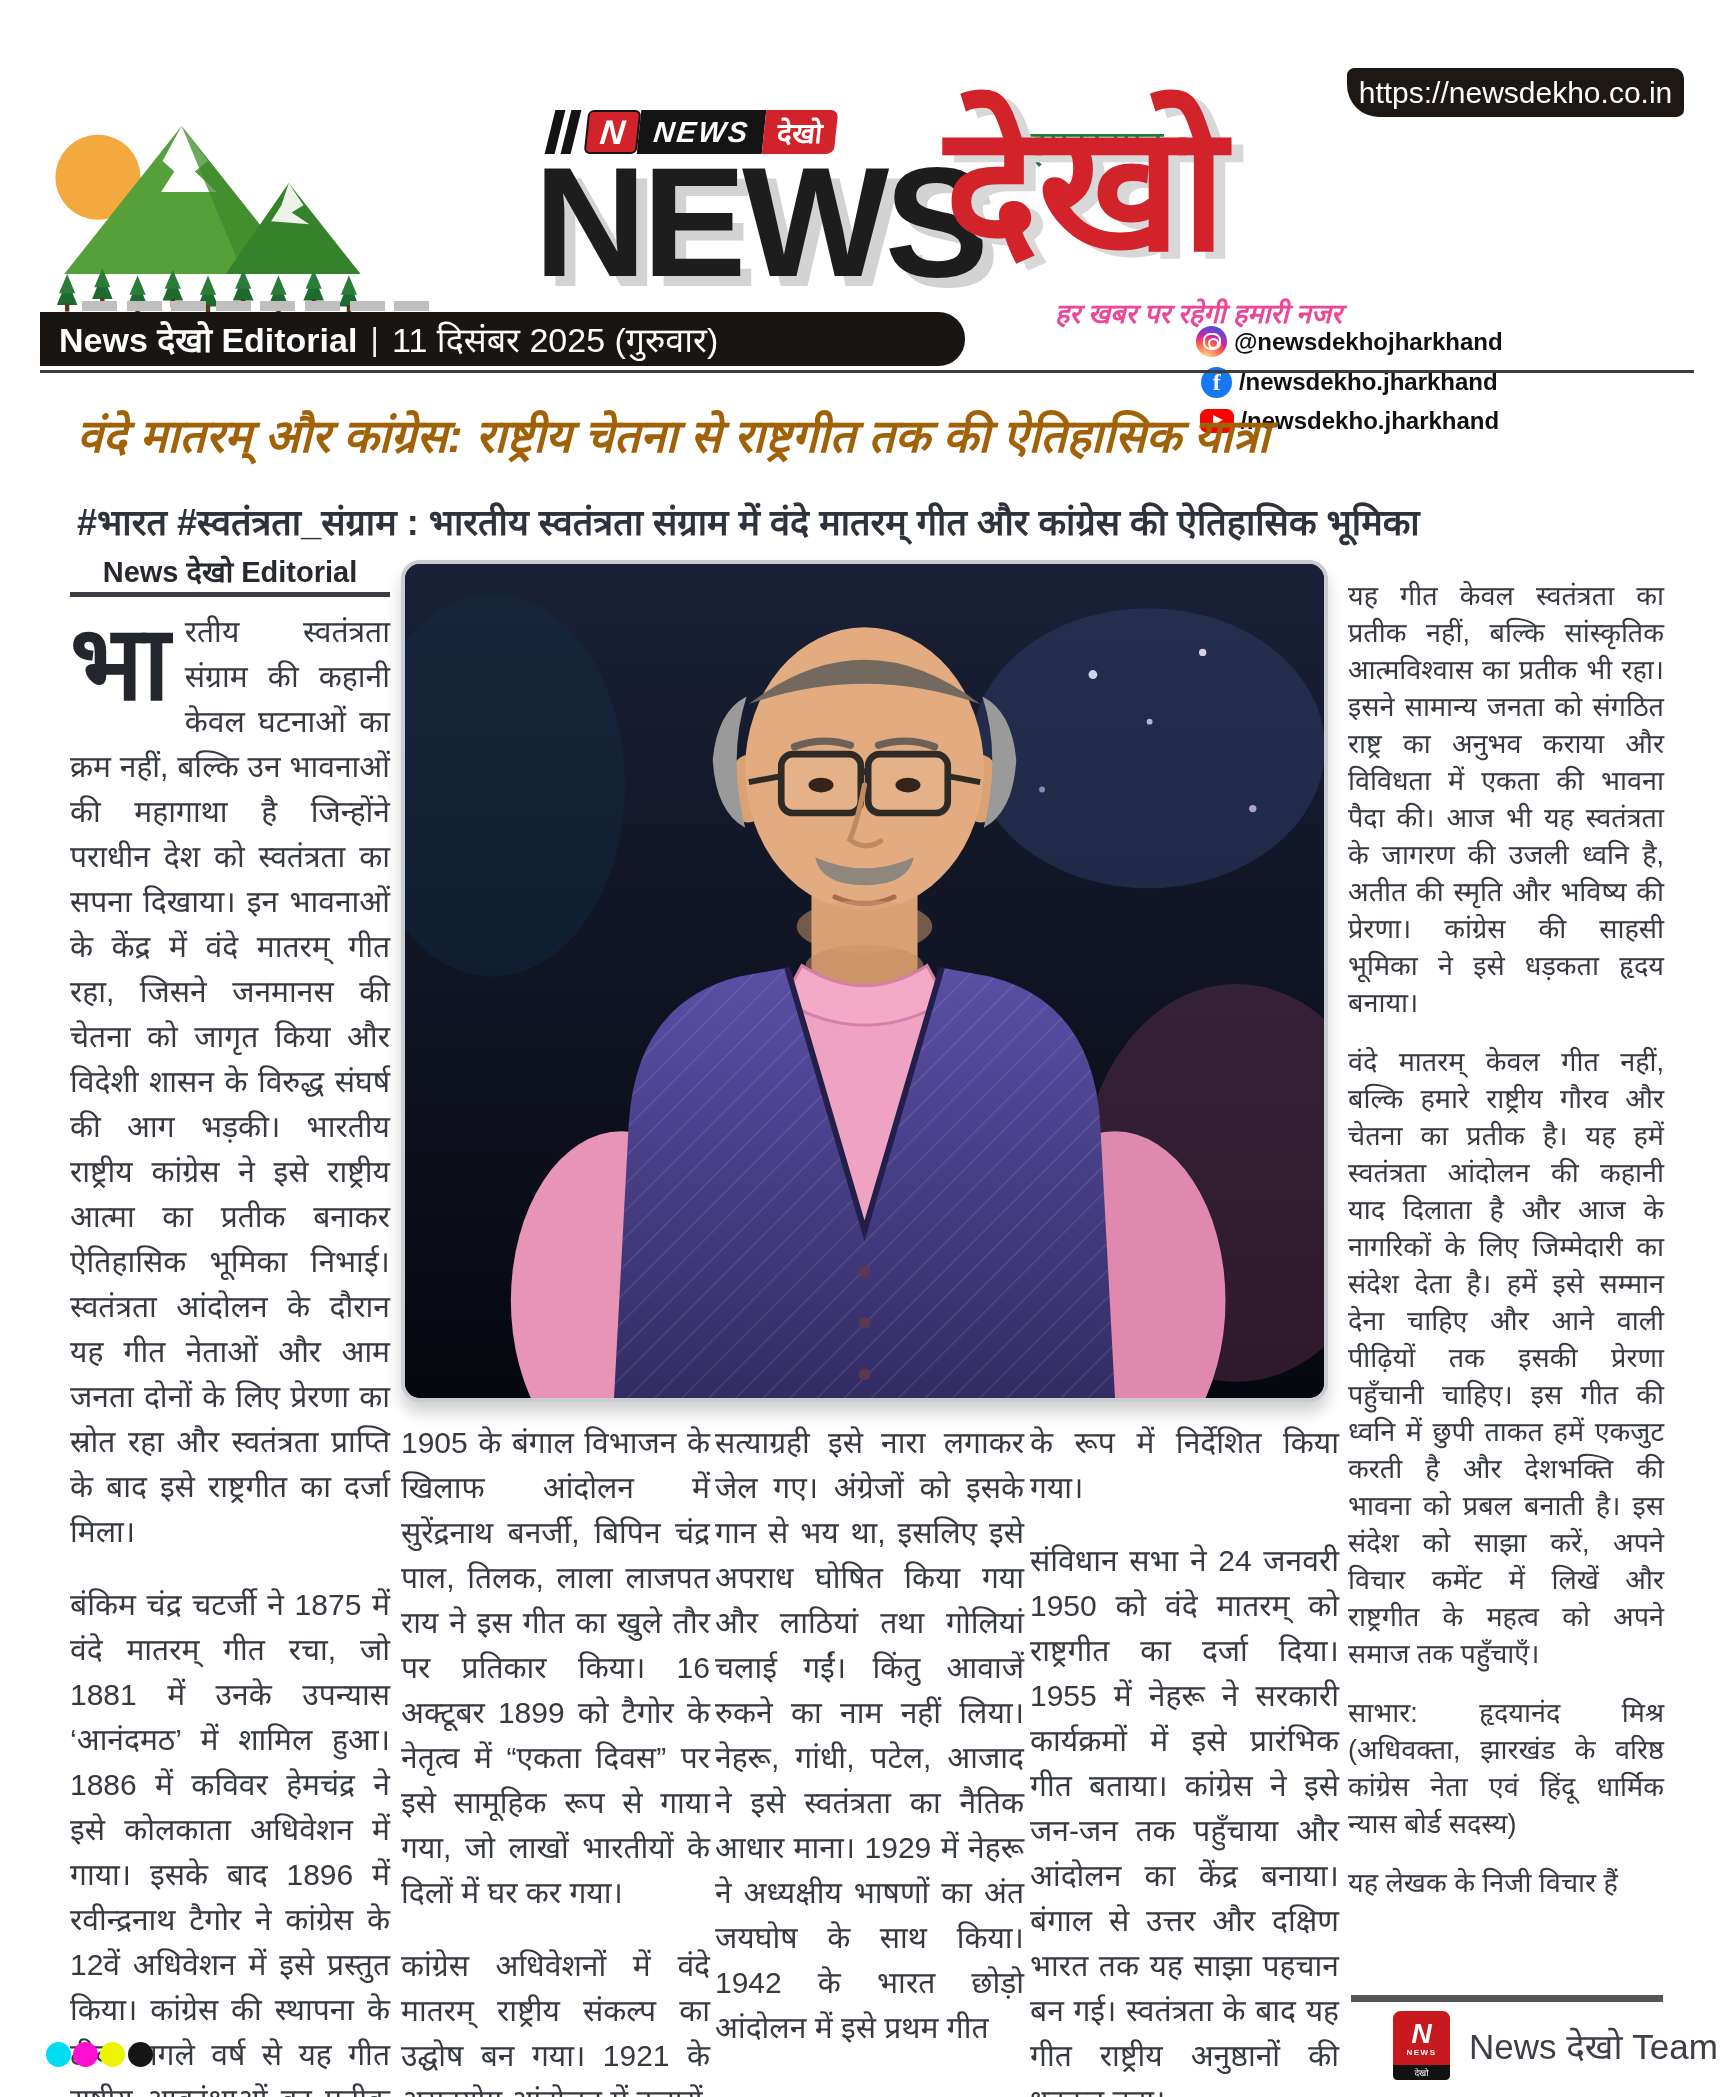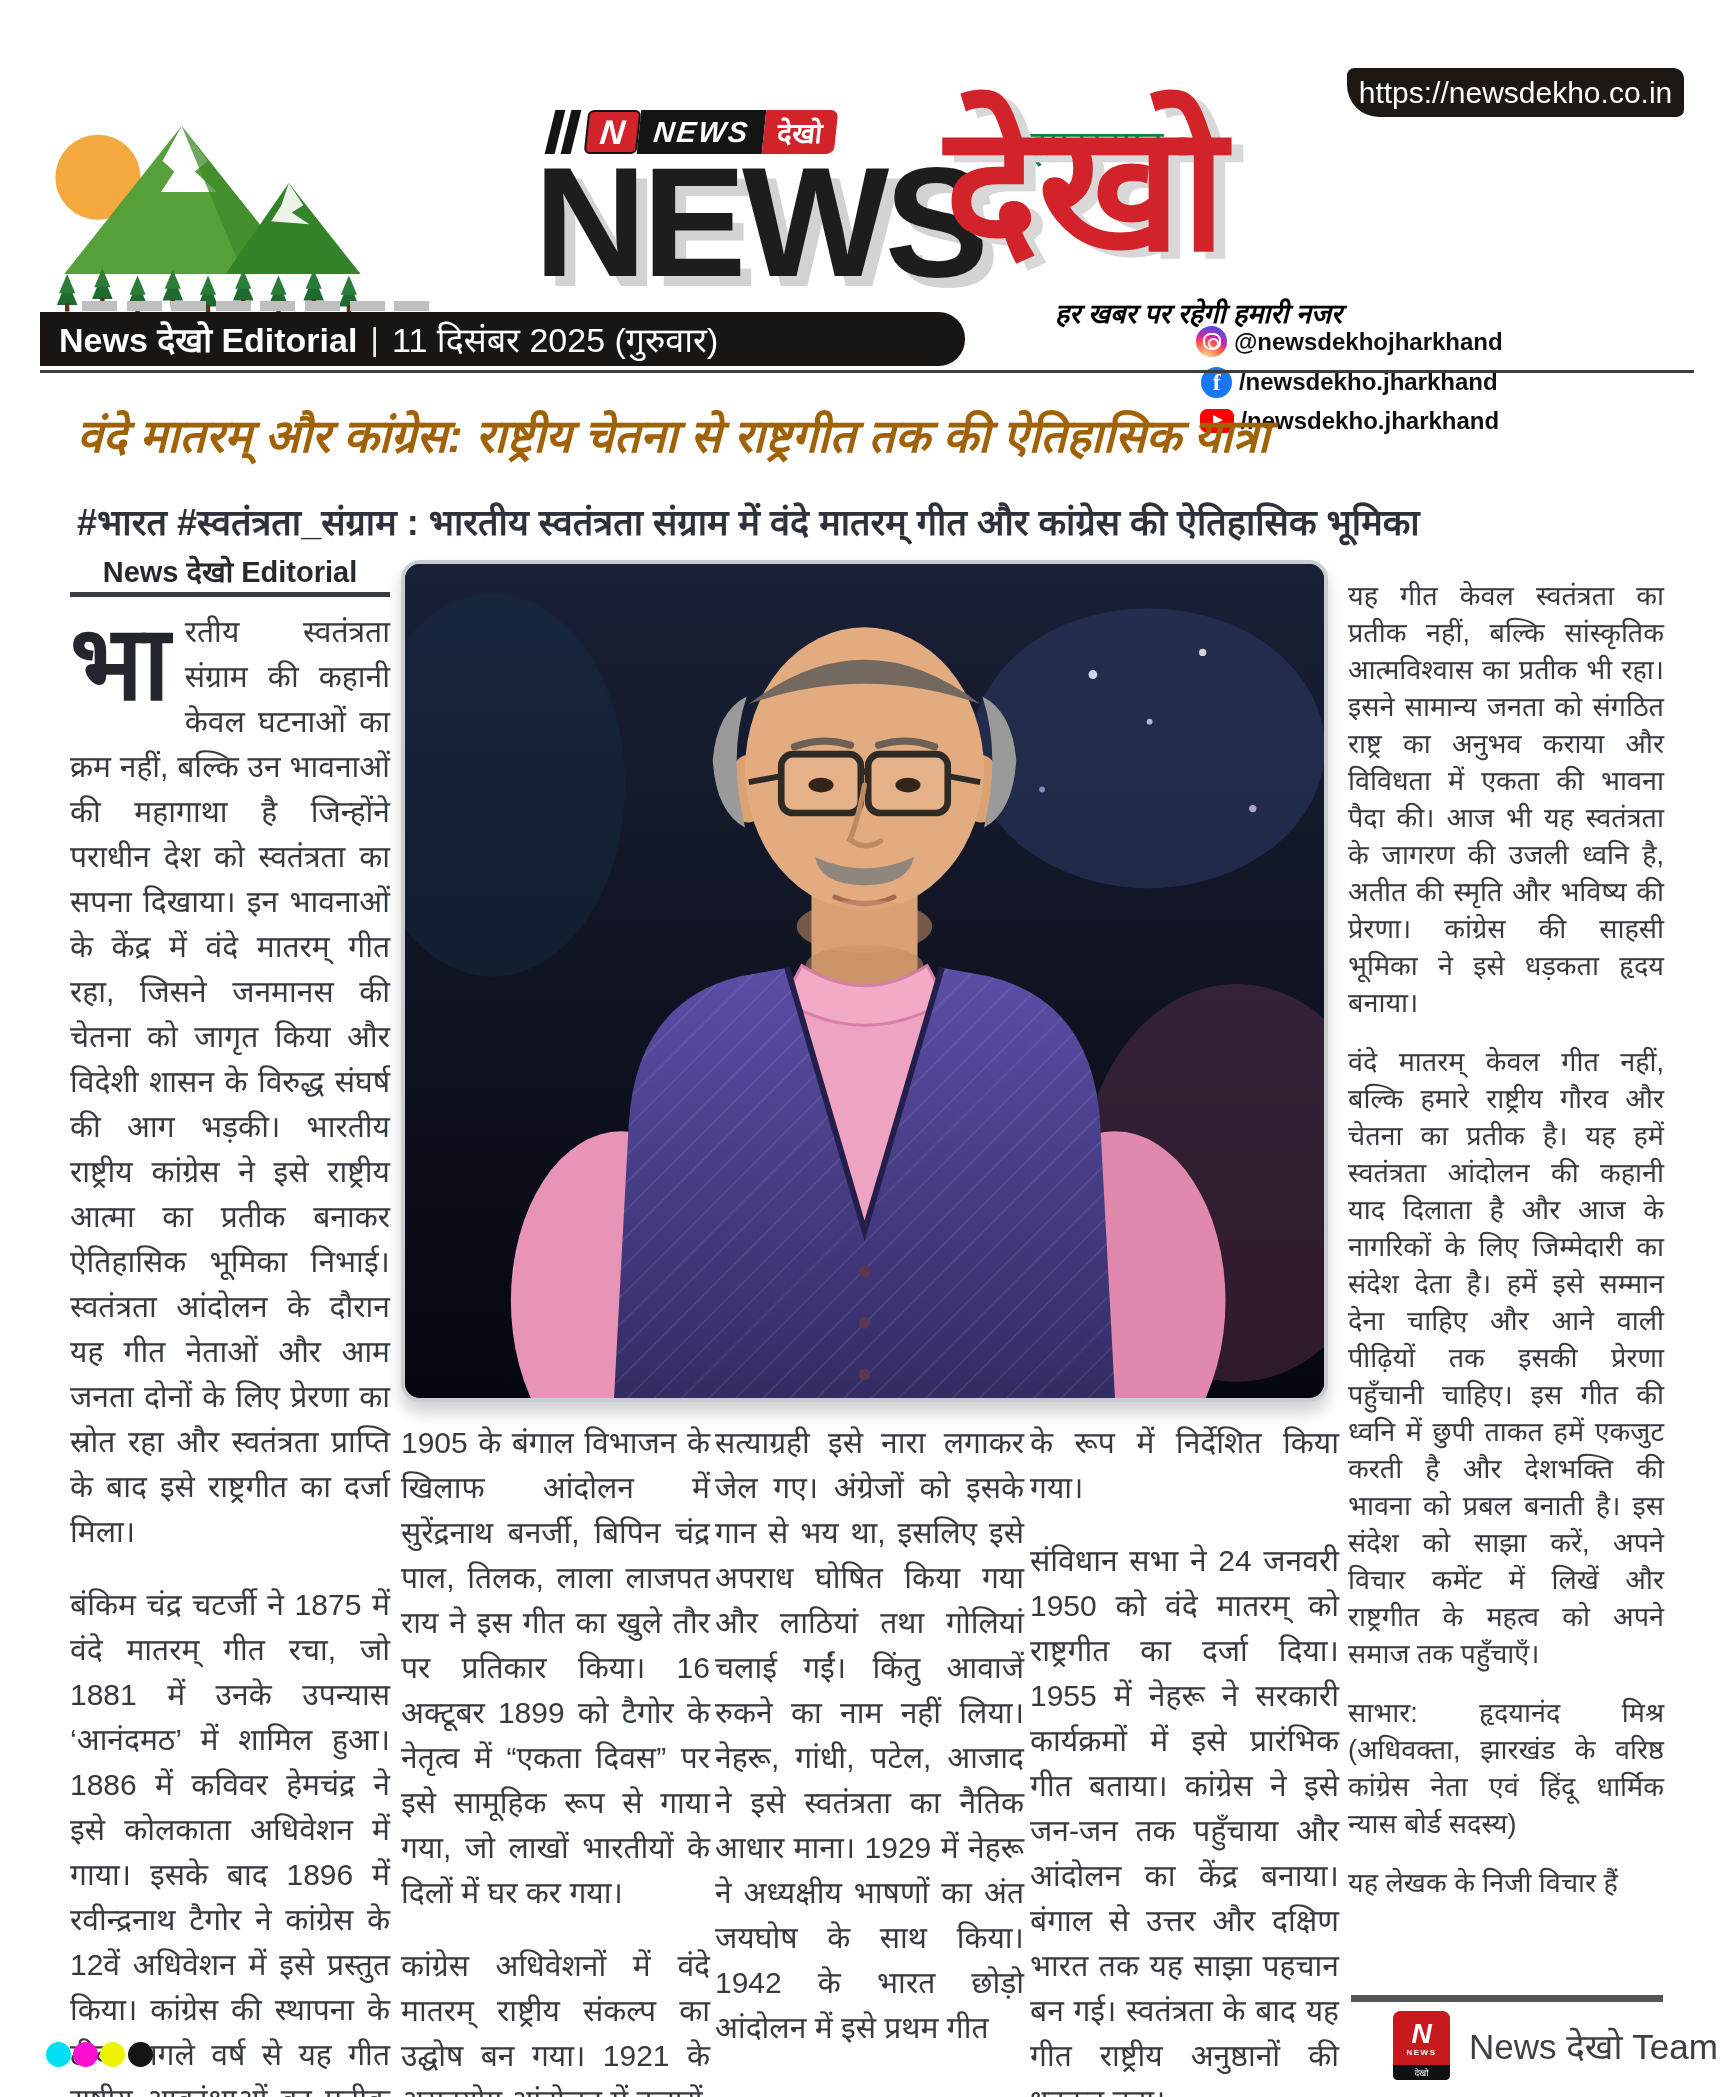--- a/index.html
+++ b/index.html
@@ -20,21 +20,21 @@
         font-weight:bold;font-style:italic;font-size:34px;display:flex;align-items:center;justify-content:center;}
   .newsbox{background:#141414;color:#fff;font-style:italic;font-weight:bold;font-size:29px;
            padding:0 14.7px;display:flex;align-items:center;letter-spacing:2.2px;}
   .dekhobox{background:#d2232a;color:#fff;font-weight:bold;font-size:28px;padding:0 13.2px;
             display:flex;align-items:center;border-radius:0 7.3px 7.3px 0;}
   .big-news{position:absolute;left:534px;top:144px;font-size:156px;font-weight:bold;color:#1d1d1d;
             letter-spacing:-4.4px;line-height:1;text-shadow:11px 9.6px 0 #d3d3d3;}
   .region{position:absolute;left:1027px;top:115px;font-size:42px;font-weight:normal;color:#15803d;}
   .big-dekho{position:absolute;left:945px;top:88px;font-size:175px;font-weight:bold;color:#d2232a;
              line-height:1.15;text-shadow:11.8px 7.3px 0 #d8d8d8;}
-  .tagline{position:absolute;left:1055px;top:294px;font-size:27px;font-weight:bold;font-style:italic;color:#000000;z-index:5;}
+  .tagline{position:absolute;left:1055px;top:294px;font-size:27px;font-weight:bold;font-style:italic;color:#ec4899;z-index:5;}
 
   
   .ticks{position:absolute;left:82px;top:301px;display:flex;gap:9.6px;}
   .ticks span{width:35px;height:10.3px;background:#bfbfbf;}
   .black-bar{position:absolute;left:40px;top:312px;width:925px;height:54px;background:#191512;
              border-radius:0 26.5px 26.5px 0;color:#fff;display:flex;align-items:center;box-sizing:border-box;
              padding-left:19px;gap:13.2px;z-index:4;}
   .bar-title{font-weight:bold;font-size:34px;}
   .bar-sep{font-size:32px;font-weight:normal;opacity:.95;}
   .bar-date{font-size:34px;font-weight:500;}

